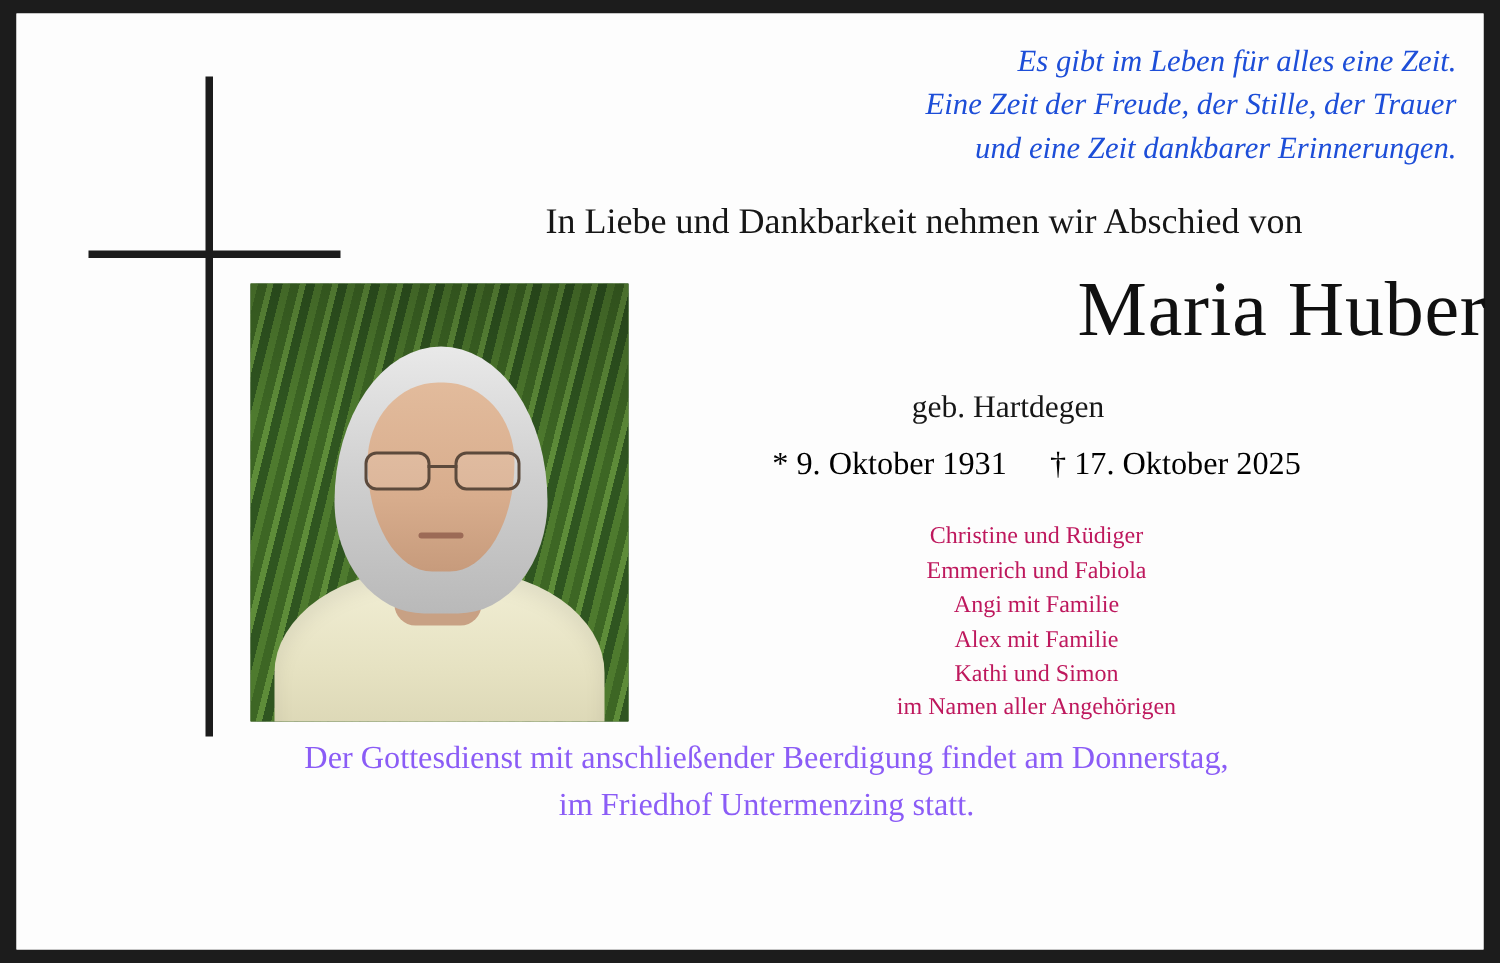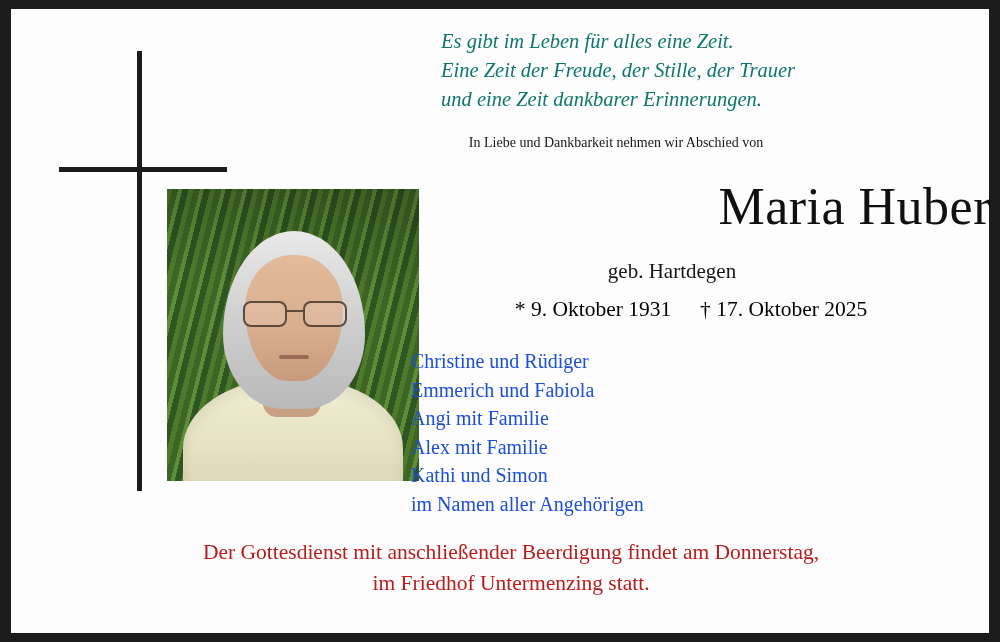--- a/index.html
+++ b/index.html
@@ -156,35 +156,35 @@
     background: #9c6a56;
     border-radius: 3px;
   }
 
   
   .verse {
     position: absolute;
     left: 430px;
     top: 18px;
     width: 530px;
-    text-align: left;
+    text-align: right;
     font-style: italic;
     font-size: 20.5px;
     line-height: 1.42;
-    color: #0f766e;
+    color: #1d4ed8;
     font-family: Liberation Serif, serif;
   }
 
   .lead {
     position: absolute;
     left: 250px;
     top: 126px;
     width: 710px;
     text-align: center;
-    font-size: 14px;
+    font-size: 24px;
     color: #161616;
   }
 
   .name {
     position: absolute;
     left: 380px;
     top: 168px;
     width: 600px;
     text-align: right;
     font-size: 52px;
@@ -211,35 +211,35 @@
     font-size: 21.5px;
     color: #000000;
   }
   .dates .gap { display: inline-block; width: 18px; }
 
   .mourners {
     position: absolute;
     left: 400px;
     top: 338px;
     width: 560px;
-    text-align: left;
-    font-size: 20px;
+    text-align: center;
+    font-size: 16px;
     line-height: 1.43;
-    color: #1d4ed8;
+    color: #be185d;
   }
 
   .service {
     position: absolute;
     left: 40px;
-    top: 528px;
+    top: 481px;
     width: 920px;
     text-align: center;
     font-size: 21.5px;
     line-height: 1.42;
-    color: #b91c1c;
+    color: #8b5cf6;
   }
 </style>
 </head>
 <body>
 
 <div class="notice">
   <div class="inner">
 
     <div class="cross">
       <div class="vbar"></div>

